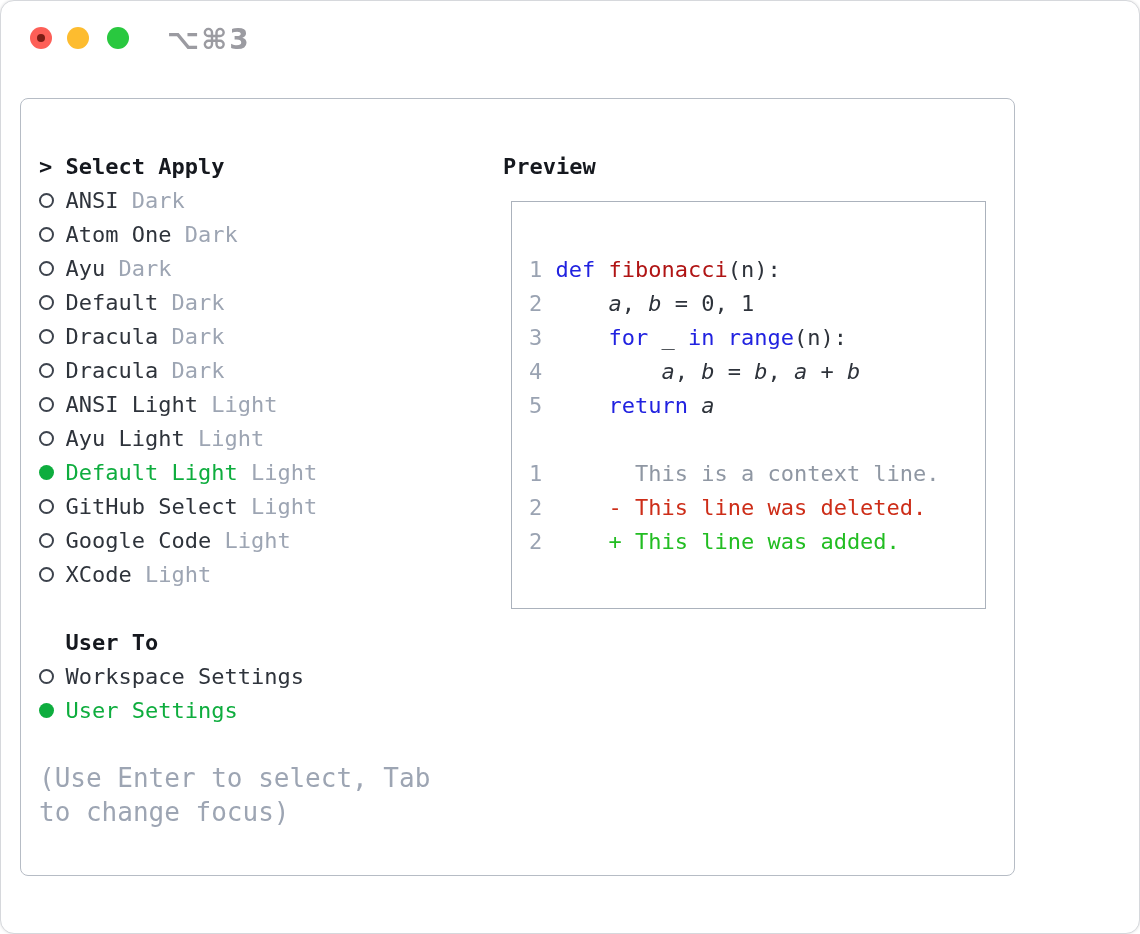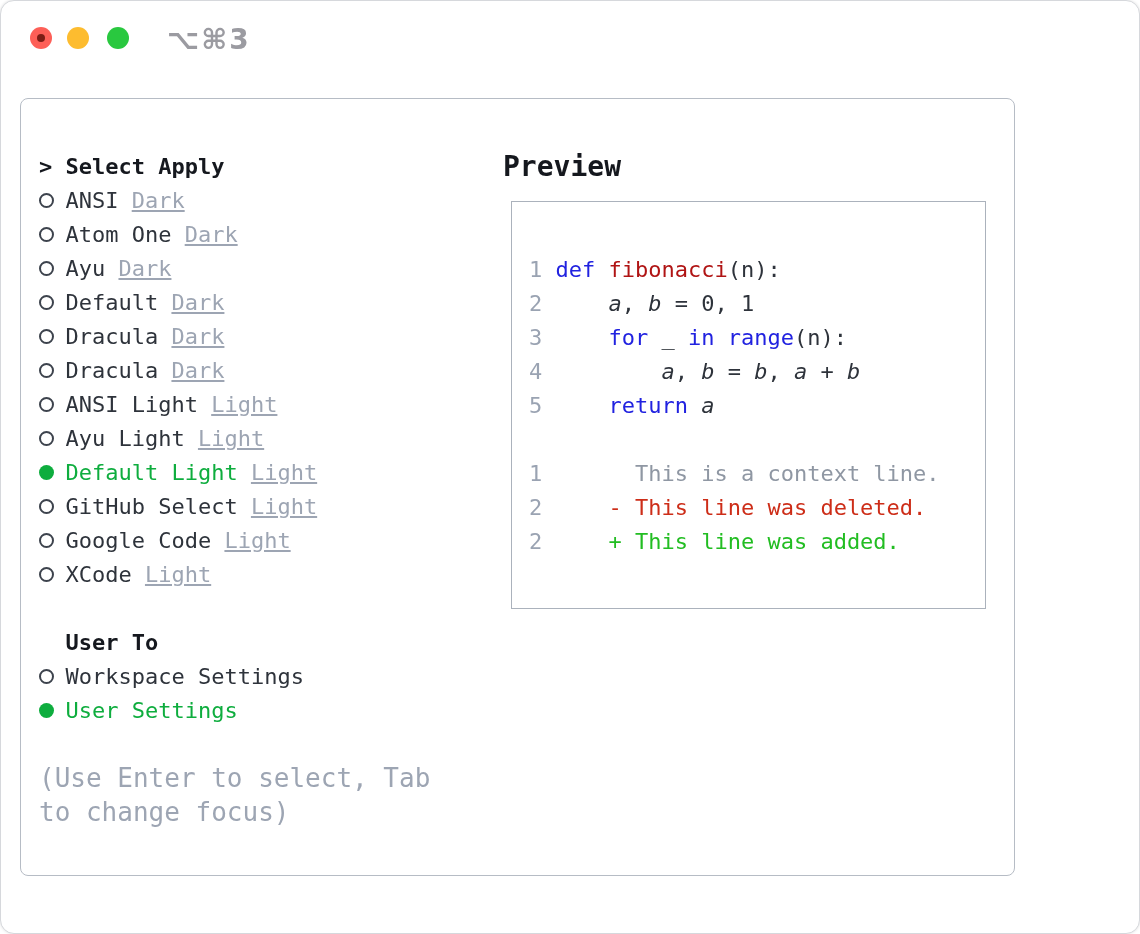--- a/index.html
+++ b/index.html
@@ -27,27 +27,27 @@
 
   
   .left-col { position:absolute; left:18px; top:50px; width:437px;
     font-size:22px; color:var(--text-dark,#2e333b); }
   .row { display:flex; align-items:center; height:34px; white-space:pre; }
   .marker { width:2ch; flex:none; display:flex; align-items:center; }
   .prompt, .hlabel { font-weight:bold; color:var(--header-black,#15181e); }
   .ring { width:15px; height:15px; border:2px solid #3d434d; border-radius:50%; }
   .dotg { width:15px; height:15px; border-radius:50%; background:var(--sel-green,#0ead3e); }
   .ilabel.sel { color:var(--sel-green,#0ead3e); }
-  .tag { color:var(--muted-gray,#9da5b3); margin-left:1ch;text-decoration:underline; }
+  .tag { color:var(--muted-gray,#9da5b3); margin-left:1ch; }
   .spacer { height:34px; }
   .help { color:var(--muted-gray,#9da5b3); line-height:34px; font-size:26px; width:437px; }
 
   
   .preview-title { position:absolute; left:482px; top:50px; height:34px;
-    display:flex; align-items:center; font-size:28px; }
+    display:flex; align-items:center; font-size:22px; }
   .preview-box { position:absolute; left:490px; top:102px; width:475px; height:408px;
     border:1.5px solid #abb2bc; padding:50px 0 0 17px; font-size:22px;
     color:var(--text-dark,#2e333b); }
   .cline { display:flex; align-items:center; height:34px; white-space:pre; }
   .lineno { width:2ch; flex:none; color:var(--lineno-gray,#9aa3b2); }
   .ctext { white-space:pre; }
   .k { color:var(--keyword-blue,#2122e0); }
   .f { color:var(--function-red,#b01414);text-align:right; }
   .v { font-style:italic; }
   .ctx { color:var(--context-gray,#8f97a3); }

